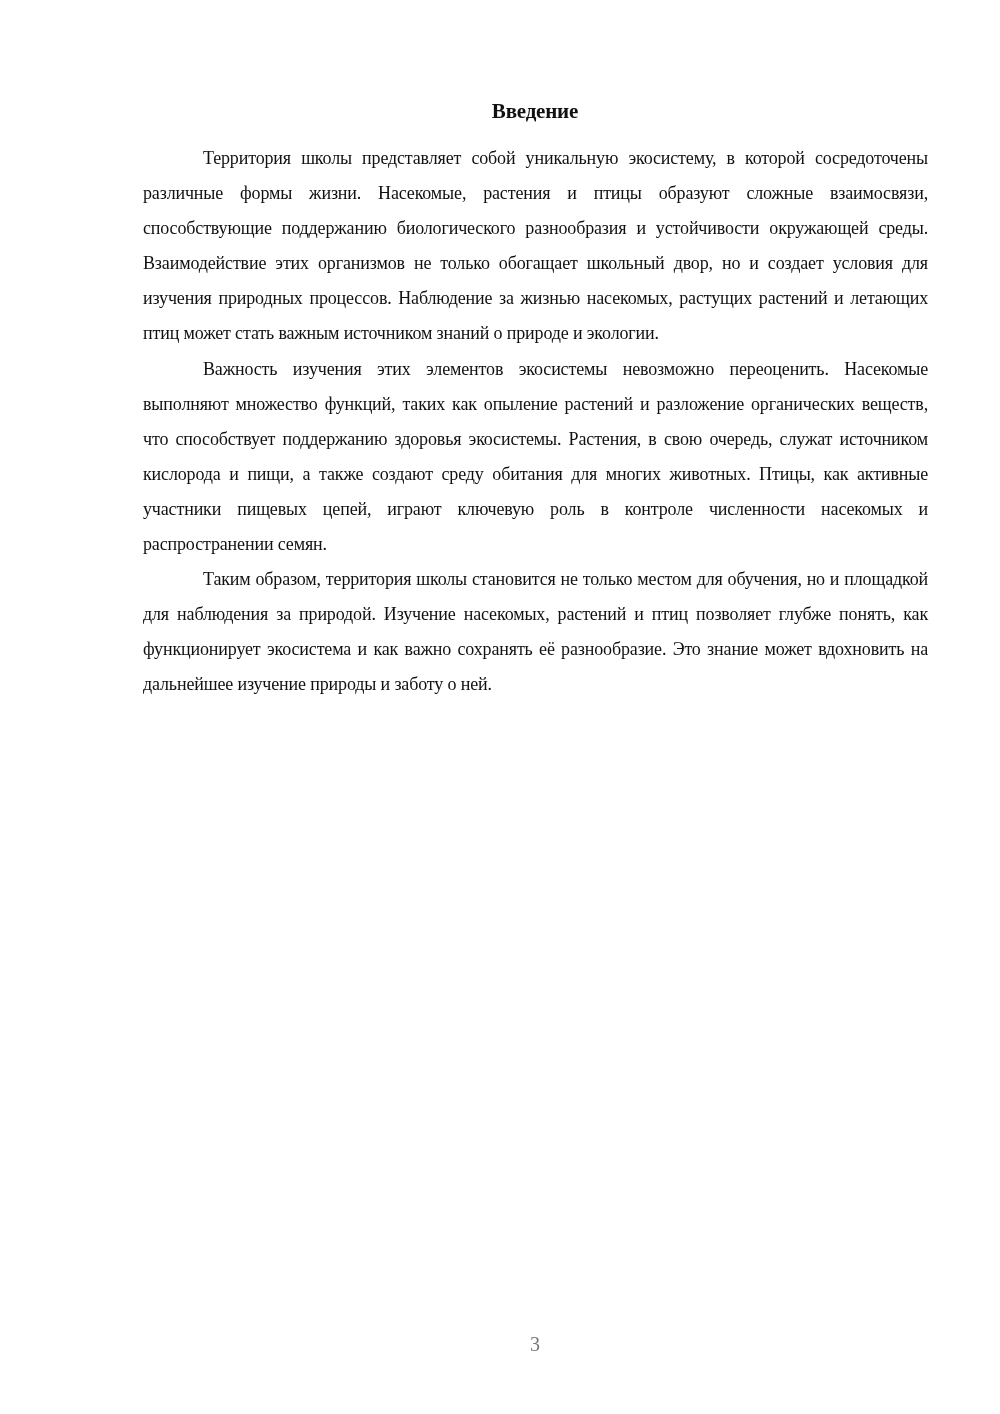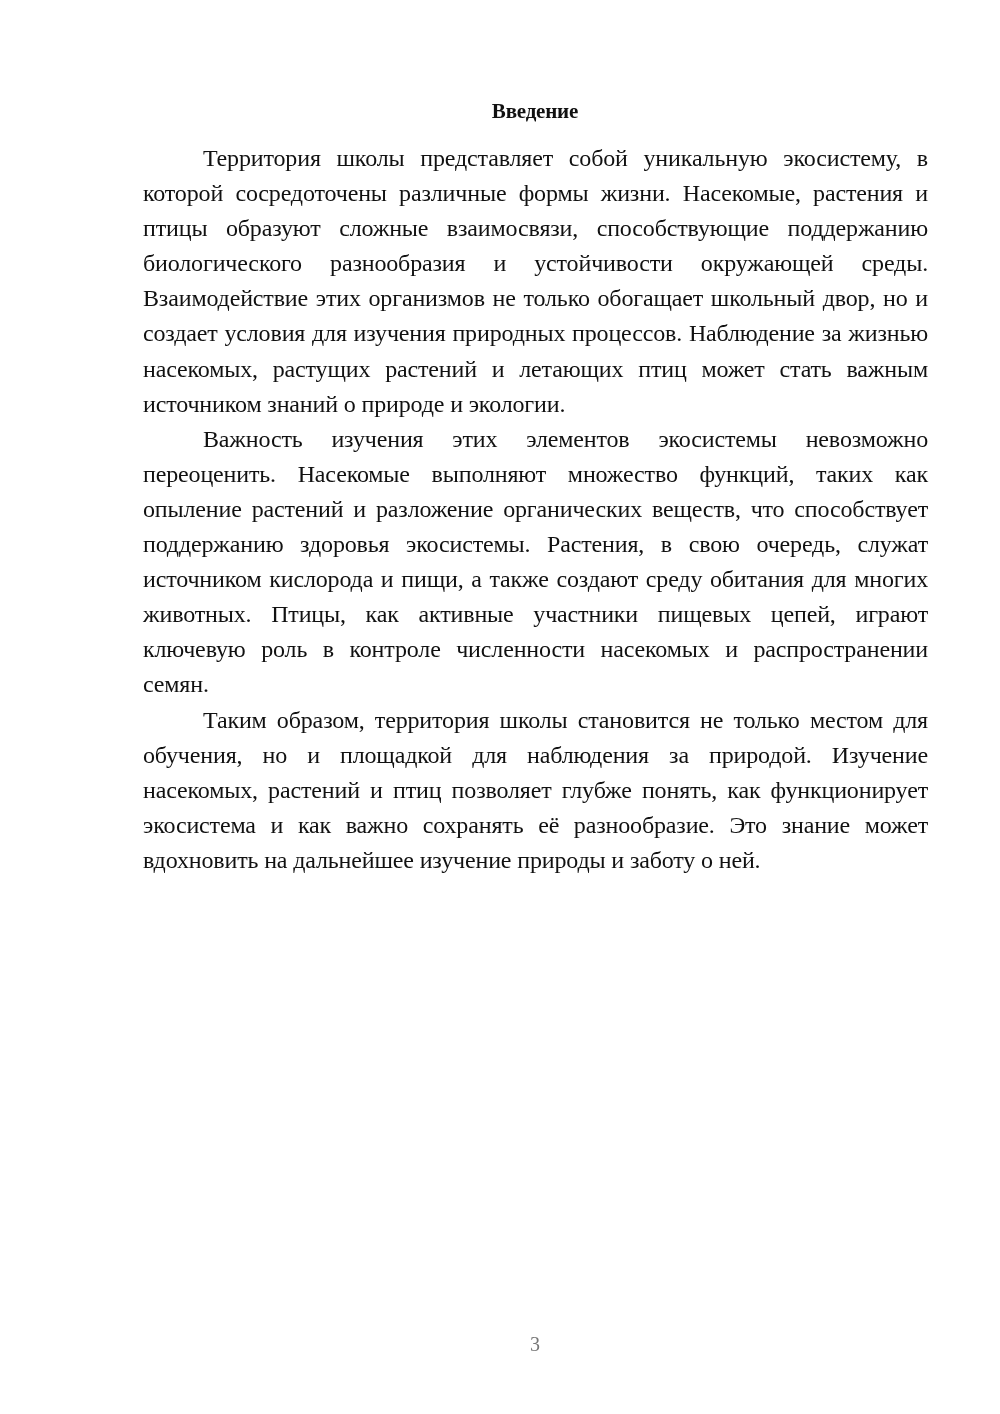--- a/index.html
+++ b/index.html
@@ -38,21 +38,21 @@
     padding-right: 70px;
   }
   .body-text {
     position: absolute;
     left: 143px;
     width: 785px;
     top: 141px;
   }
   .para {
     margin: 0;
-    font-size: 24px;
+    font-size: 18px;
     line-height: 35.1px;
     text-align: justify;
     text-indent: 60px;
     letter-spacing: -0.15px;
   }
   .para + .para {
   }
   .page-number {
     position: absolute;
     top: 1333px;

